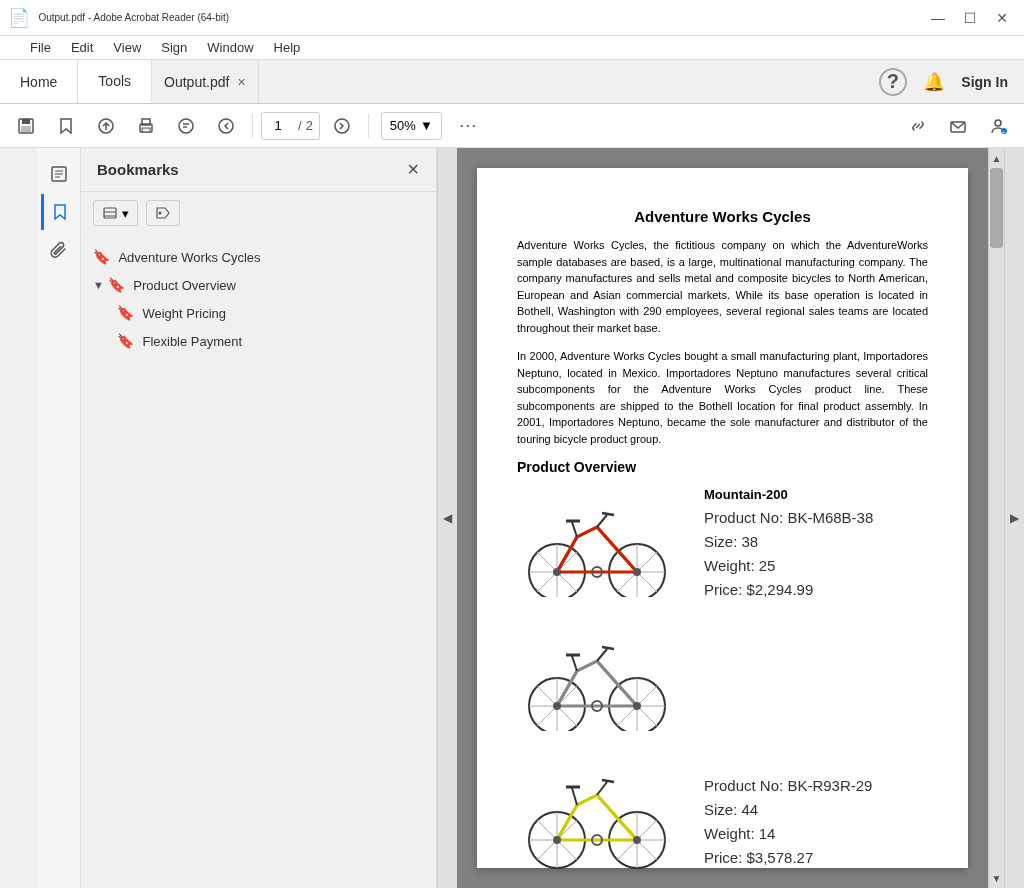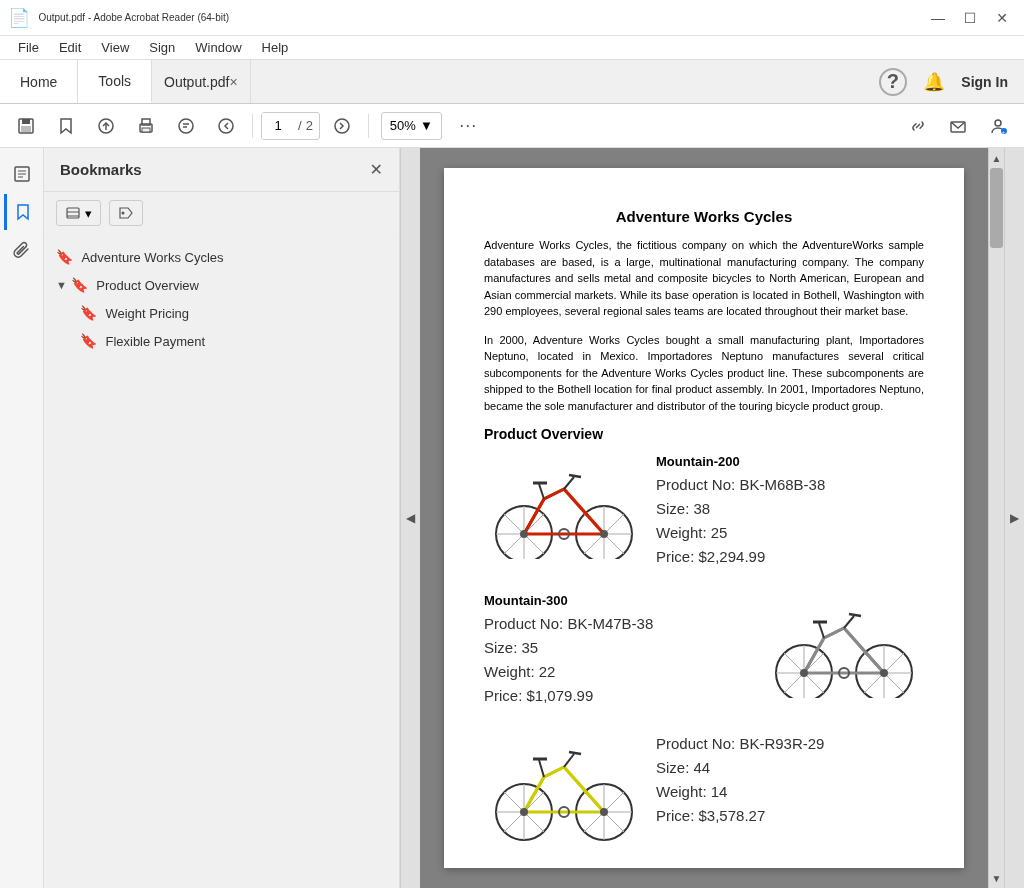--- a/index.html
+++ b/index.html
@@ -13,33 +13,33 @@
     }
     .title-bar-left { display: flex; align-items: center; gap: 8px; }
     .title-bar-icon { color: #e02020; font-size: 18px; }
     .title-bar-title { font-size: 10px; color: #333; }
     .title-bar-controls { display: flex; gap: 4px; }
     .title-btn { width: 28px; height: 20px; display: flex; align-items: center; justify-content: center; cursor: pointer; font-size: 14px; color: #555; background: none; border: none; }
 
     
     .menu-bar {
       display: flex; align-items: center; height: 24px;
-      background: #fff; border-bottom: 1px solid #ddd; padding: 0 8px;
+      background: #fff; border-bottom: 1px solid #ddd; padding: 0 20px;
     }
     .menu-item { padding: 2px 10px; cursor: pointer; font-size: 13px; color: #333; }
 
     
     .tab-bar {
       display: flex; align-items: stretch; height: 44px;
       background: #f0f0f0; border-bottom: 1px solid #ccc;
     }
     .tab { display: flex; align-items: center; padding: 0 20px; cursor: pointer; font-size: 14px; color: #333; border-right: 1px solid #ddd; }
     .tab.home { background: #fff; font-weight: 400; }
     .tab.tools { background: #fff; font-weight: 400; border-bottom: 2px solid #fff; }
-    .tab.active-file { background: #f0f0f0; display: flex; align-items: center; gap: 0; padding: 0 12px; }
+    .tab.active-file { background: #f0f0f0; display: flex; align-items: center; gap: 8px; padding: 0 12px; }
     .tab-close { cursor: pointer; color: #666; font-size: 14px; }
     .tab-spacer { flex: 1; }
     .tab-bar-right { display: flex; align-items: center; gap: 16px; padding: 0 16px; }
     .tab-bar-right-btn { cursor: pointer; font-size: 18px; color: #555; }
     .sign-in-btn { background: none; border: none; font-size: 14px; color: #333; cursor: pointer; font-weight: 700; }
 
     
     .toolbar {
       display: flex; align-items: center; height: 44px;
       background: #fff; border-bottom: 1px solid #ddd; padding: 0 8px; gap: 4px;
@@ -74,30 +74,30 @@
 
     
     .doc-area { flex: 1; display: flex; position: relative; background: #808080; overflow: hidden; }
     .doc-scroll { flex: 1; overflow-y: auto; overflow-x: hidden; padding: 20px; display: flex; justify-content: center; }
     .doc-page { background: #fff; width: 520px; min-height: 700px; padding: 40px; box-shadow: 0 2px 8px rgba(0,0,0,0.3); position: relative; }
 
     
     .pdf-company-title { text-align: center; font-size: 15px; font-weight: bold; margin-bottom: 12px; }
     .pdf-paragraph { font-size: 11px; text-align: justify; margin-bottom: 12px; line-height: 1.5; }
     .pdf-section-title { font-size: 14px; font-weight: bold; margin-bottom: 12px; }
-    .pdf-product-row { display: flex; align-items: flex-start; margin-bottom: 24px; gap: 12px; }
+    .pdf-product-row { display: flex; align-items: flex-end; margin-bottom: 24px; gap: 27px; }
     .pdf-product-img { width: 160px; height: 110px; display: flex; align-items: center; justify-content: center; }
     .pdf-product-info { flex: 1; }
     .pdf-product-name { font-size: 13px; font-weight: bold; margin-bottom: 4px; }
     .pdf-product-detail { font-size: 15px; line-height: 1.6; color: #333; }
 
     
     .collapse-arrow { width: 20px; background: #e0e0e0; display: flex; align-items: center; justify-content: center; cursor: pointer; border-left: 1px solid #ccc; font-size: 12px; color: #555; }
 
-    .sidebar-left { display: flex; flex-direction: row; }
+    .sidebar-left { display: flex; flex-direction: row; margin-left: 37px; }
   </style>
 </head>
 <body>
 
 <div class="title-bar">
   <div class="title-bar-left">
     <span class="title-bar-icon">📄</span>
     <span class="title-bar-title">Output.pdf - Adobe Acrobat Reader (64-bit)</span>
   </div>
   <div class="title-bar-controls">
@@ -345,29 +345,20 @@
             <div class="pdf-product-detail">
               <span>Product No: </span><span>BK-M68B-38</span><br>
               <span>Size: </span><span>38</span><br>
               <span>Weight: </span><span>25</span><br>
               <span>Price: </span><span>$2,294.99</span>
             </div>
           </div>
         </div>
 
         <div class="pdf-product-row">
-          <div class="pdf-product-info">
-            <div class="pdf-product-name">Mountain-300</div>
-            <div class="pdf-product-detail">
-              <span>Product No: </span><span>BK-M47B-38</span><br>
-              <span>Size: </span><span>35</span><br>
-              <span>Weight: </span><span>22</span><br>
-              <span>Price: </span><span>$1,079.99</span>
-            </div>
-          </div>
           <div class="pdf-product-img">
 
             <svg width="150" height="100" viewBox="0 0 150 100">
               <ellipse cx="35" cy="75" rx="28" ry="28" fill="none" stroke="#333" stroke-width="2"></ellipse>
               <ellipse cx="115" cy="75" rx="28" ry="28" fill="none" stroke="#333" stroke-width="2"></ellipse>
               <line x1="35" y1="47" x2="35" y2="103" stroke="#aaa" stroke-width="1"></line>
               <line x1="7" y1="75" x2="63" y2="75" stroke="#aaa" stroke-width="1"></line>
               <line x1="15" y1="55" x2="55" y2="95" stroke="#aaa" stroke-width="1"></line>
               <line x1="55" y1="55" x2="15" y2="95" stroke="#aaa" stroke-width="1"></line>
               <line x1="115" y1="47" x2="115" y2="103" stroke="#aaa" stroke-width="1"></line>

